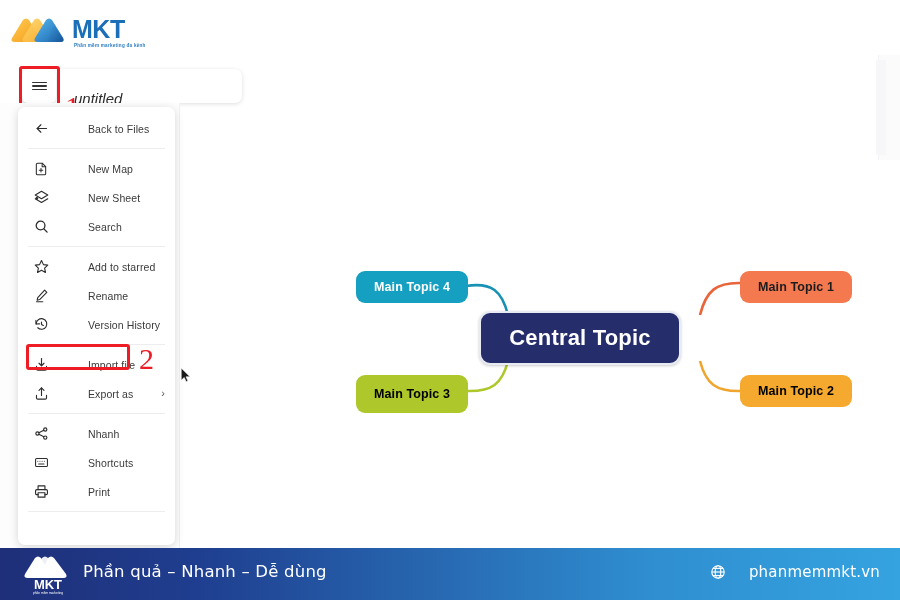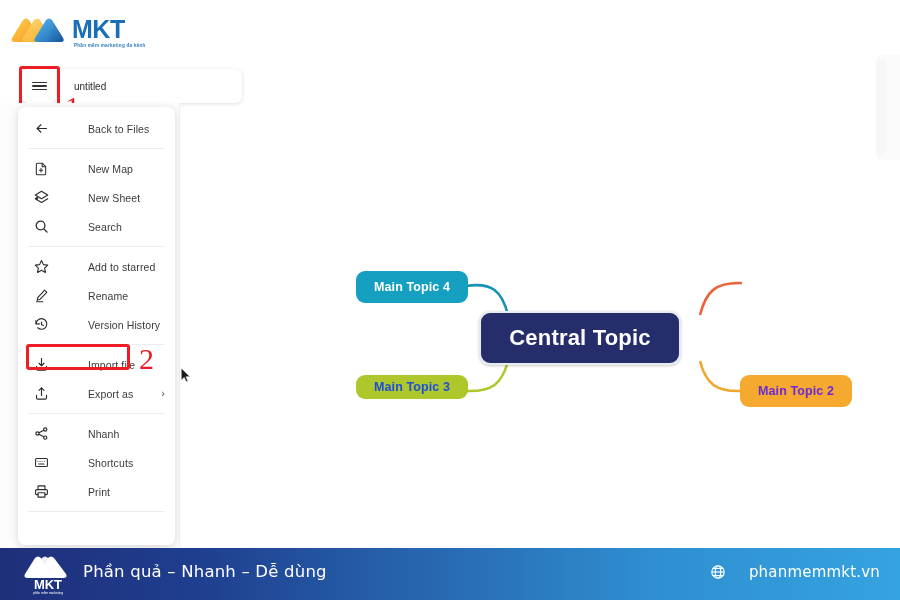--- a/index.html
+++ b/index.html
@@ -43,25 +43,26 @@
     white-space:nowrap; font-weight:bold;
   }
 
   
   .titlebar {
     position:absolute; left:22px; top:69px; width:220px; height:34px;
     background:#ffffff; border-radius:7px;
     box-shadow:0 1px 4px rgba(0,0,0,0.13);
   }
   .title-input {
-    position:absolute; left:48px; top:0; height:34px; width:170px;
+    position:absolute; left:48px; top:12px; height:34px; width:170px;
     display:flex; align-items:center;
-    font-size:10px; color:#2b2b2b; background:transparent;
+    font-size:15px; color:#2b2b2b; background:transparent;
     border:none; outline:none; padding-left:4px;
     font-family:"Liberation Sans", sans-serif;
+    font-style:italic;
   }
   .hamburger {
     position:absolute; left:22px; top:69px;
     width:34px; height:34px; background:#fff;
     border-radius:6px; display:flex; align-items:center; justify-content:center;
     box-shadow:0 1px 4px rgba(0,0,0,0.13);
   }
   .hamburger span {
     display:block; width:15px; height:1.6px; background:#333; margin:2px 0;
     border-radius:1px;
@@ -162,26 +163,29 @@
 
       <path d="M 508 346 C 502 369 492 377 466 376" fill="none" stroke="#aec72b" stroke-width="2.6"></path>
 
       <path d="M 508 300 C 502 276 492 267 466 271" fill="none" stroke="#1792b4" stroke-width="2.6"></path>
     </svg>
 
     <div class="node node-main" style="left:356px; top:256px; width:112px; height:32px; background:#159fc0; color:#ffffff;">
       <span>Main Topic 4</span>
     </div>
 
-    <div class="node node-main" style="left:356px; top:360px; width:112px; height:24px; background:#aec72b; color:#1d4ed8;">
+    <div class="node node-main" style="left:356px; top:360px; width:112px; height:38px; background:#aec72b; color:#000000;">
       <span>Main Topic 3</span>
     </div>
 
-
-    <div class="node node-main" style="left:740px; top:360px; width:112px; height:32px; background:#f5a92f; color:#6d28d9;">
+    <div class="node node-main" style="left:740px; top:256px; width:112px; height:32px; background:#f4794f; color:#1d1d1d;">
+      <span>Main Topic 1</span>
+    </div>
+
+    <div class="node node-main" style="left:740px; top:360px; width:112px; height:32px; background:#f5a92f; color:#000000;">
       <span>Main Topic 2</span>
     </div>
 
     <div class="node node-central" style="left:479px; top:296px; width:202px; height:54px; background:#252d6b; color:#ffffff;">
       <span>Central Topic</span>
     </div>
   </div>
 
   <div class="logo-wrap">
     <svg class="logo-mark" viewBox="0 0 62 32">

